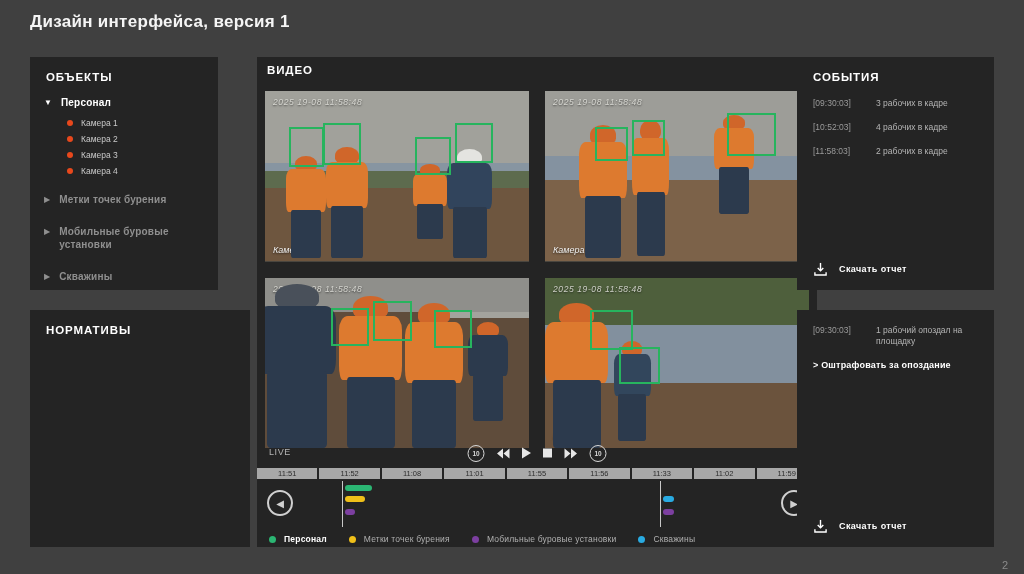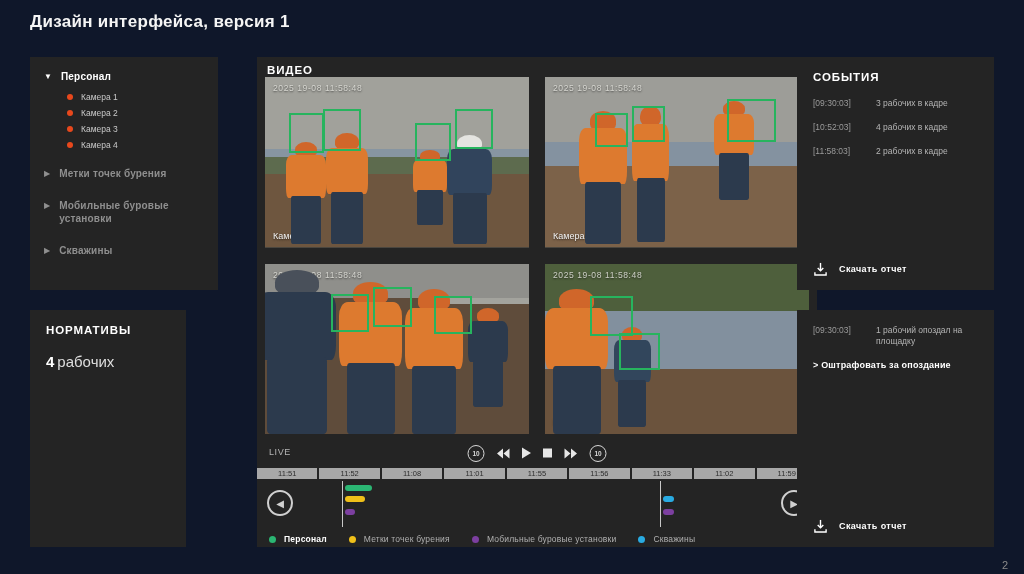--- a/index.html
+++ b/index.html
@@ -1,28 +1,28 @@
 <!DOCTYPE html>
 <html><head>
 <meta charset="utf-8">
 <style>
   html,body{margin:0;padding:0;background:#0d0d0d;}
-  #app{position:relative;width:1024px;height:574px;background:#0f172a;
+  #app{position:relative;width:1024px;height:574px;background:#404040;
        font-family:"Liberation Sans",sans-serif;overflow:hidden;}
 
   
   #page-title{position:absolute;left:30px;top:12px;margin:0;font-size:17px;font-weight:bold;
               color:#f5f5f5;letter-spacing:.3px;}
   #page-num{position:absolute;right:16px;bottom:3px;font-size:11px;color:#8a8a8a;}
 
   .panel{position:absolute;background:#242424;}
   .panel h2{margin:0;padding:14px 16px 0;font-size:11.5px;color:#ffffff;letter-spacing:.9px;font-weight:bold;}
 
   #objects-panel{left:30px;top:57px;width:188px;height:233px;}
-  #standards-panel{left:30px;top:310px;width:156px;height:237px;}
+  #standards-panel{left:30px;top:310px;width:220px;height:237px;}
   #video-panel{left:228px;top:57px;width:560px;height:490px;margin-left:29px;}
   #events-panel{left:797px;top:57px;width:197px;height:233px;}
   #rec-panel{left:797px;top:310px;width:197px;height:237px;}
 
   
   #tree{margin-top:11px;}
   .tree-group{margin-bottom:15px;}
   .tree-head{display:flex;gap:9px;padding:2px 14px;align-items:flex-start;cursor:pointer;}
   .tree-arrow{font-size:8px;line-height:13px;}
   .tree-label{font-size:10px;font-weight:bold;line-height:13px;letter-spacing:.2px;}
@@ -32,22 +32,22 @@
   .tree-child{display:flex;align-items:center;gap:8px;margin-bottom:6px;cursor:pointer;}
   .dot{width:6px;height:6px;border-radius:50%;flex:0 0 auto;}
   .tree-child-label{font-size:8.5px;color:#c9c9c9;}
 
   
   .standards-value{margin:17px 16px 0;font-size:15px;color:#dedede;}
   .standards-value b{color:#ffffff;margin-right:3px;}
 
   
   #video-panel h2{padding:7px 10px 0;}
-  #cam-grid{position:absolute;left:8px;top:20px;width:544px;height:357px;
-            display:grid;grid-template-columns:1fr 1fr;grid-template-rows:1fr 1fr;gap:16px;}
+  #cam-grid{position:absolute;left:8px;top:34px;width:544px;height:357px;
+            display:grid;grid-template-columns:1fr 1fr;grid-template-rows:1fr 1fr;gap:16px;font-style:italic;}
   .cam-cell{position:relative;overflow:hidden;background:#4a463f;}
   .layer{position:absolute;}
   .worker{position:absolute;}
   .w-helmet{position:absolute;top:0;left:22%;width:56%;height:15%;border-radius:50% 50% 35% 35%;}
   .w-vest{position:absolute;top:13%;left:0;width:100%;height:42%;border-radius:14% 14% 6% 6%/22%;}
   .w-pants{position:absolute;top:53%;left:12%;width:76%;height:47%;background:#2c3a4d;border-radius:6%;}
   .cam-ts{position:absolute;top:6px;left:8px;font-size:8.5px;color:rgba(228,228,222,.85);
           letter-spacing:.6px;text-shadow:0 1px 2px rgba(0,0,0,.55);}
   .cam-label{position:absolute;bottom:7px;left:8px;font-size:9px;color:#f2f2f2;
              text-shadow:0 1px 2px rgba(0,0,0,.65);}
@@ -93,20 +93,21 @@
               color:#ffffff;font-weight:bold;font-size:9px;letter-spacing:.2px;font-family:inherit;cursor:pointer;}
 </style>
 </head>
 <body>
 
 <div id="app">
 
   <h1 id="page-title">Дизайн интерфейса, версия 1</h1>
 
   <section class="panel" id="objects-panel">
+    <h2>ОБЪЕКТЫ</h2>
     <div id="tree">
         <div class="tree-group expanded">
     <div class="tree-head">
       <span class="tree-arrow">▼</span>
       <span class="tree-label">Персонал</span>
     </div>
     <div class="tree-children">
             <div class="tree-child">
     <span class="dot" style="background: rgb(232, 72, 28);"></span>
     <span class="tree-child-label">Камера 1</span>
@@ -144,21 +145,20 @@
       <span class="tree-arrow">▶</span>
       <span class="tree-label">Скважины</span>
     </div>
     <div class="tree-children"></div>
   </div>
       </div>
   </section>
 
   <section class="panel" id="standards-panel">
     <h2>НОРМАТИВЫ</h2>
-    <p class="standards-value"><b>4</b><span>рабочих</span></p>
   </section>
 
   <section class="panel" id="video-panel">
     <h2>ВИДЕО</h2>
     <div id="cam-grid">
         <div class="cam-cell">
           <div class="layer" style="background: rgb(122, 97, 36); left: 55%; top: 52%; width: 17%; height: 17%;"></div>
           <div class="layer" style="background: rgb(181, 146, 43); left: 53%; top: 6%; width: 23%; height: 48%;"></div>
           <div class="layer" style="background: rgb(168, 128, 58); left: 46%; top: 0%; width: 5%; height: 76%;"></div>
           <div class="layer" style="background: rgb(138, 106, 46); left: 40%; top: 0%; width: 4%; height: 72%;"></div>

